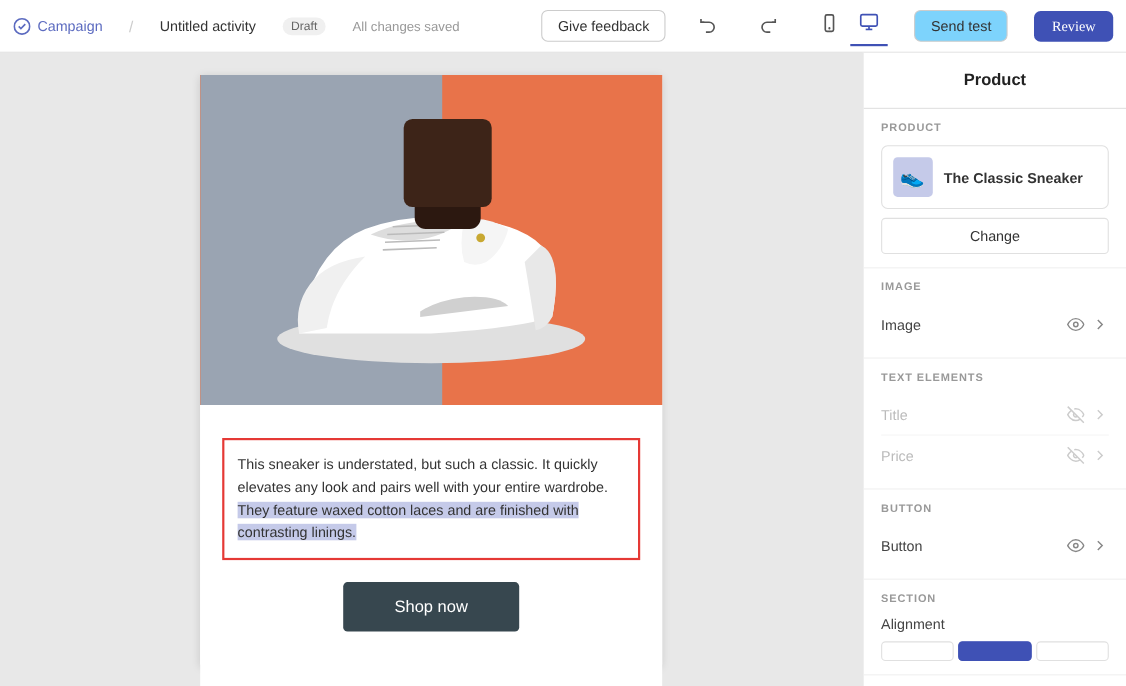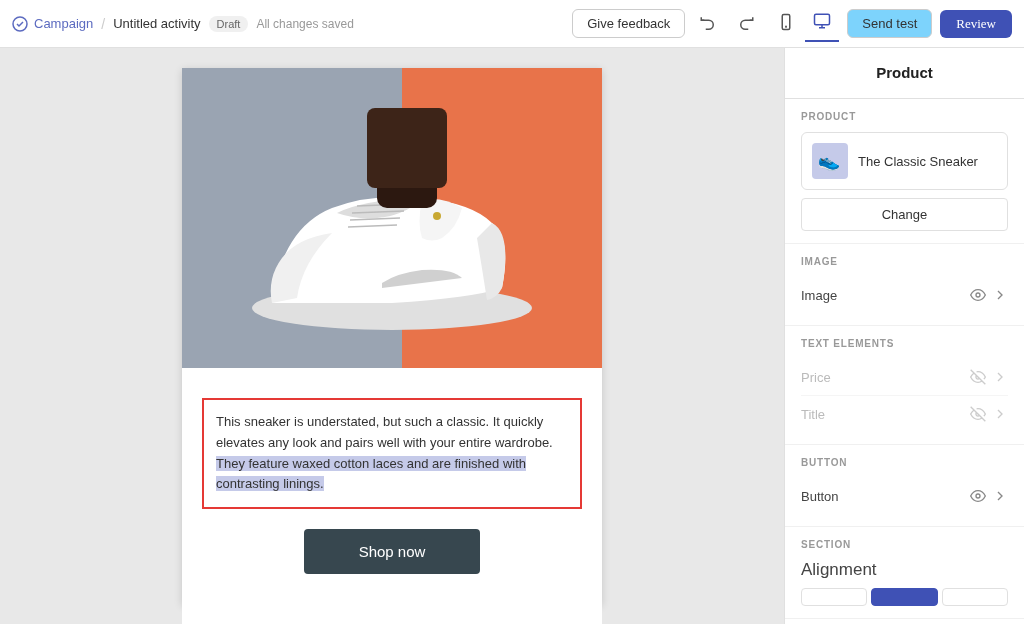--- a/index.html
+++ b/index.html
@@ -2,21 +2,21 @@
 <html><head>
   <meta charset="utf-8">
   <style>
     * { box-sizing: border-box; margin: 0; padding: 0; }
     body { font-family: -apple-system, BlinkMacSystemFont, 'Segoe UI', sans-serif; background: #f5f5f5; height: 624px; overflow: hidden; }
 
     
     .topbar {
       display: flex; align-items: center; height: 48px;
       background: #fff; border-bottom: 1px solid #e0e0e0;
-      padding: 0 12px; gap: 8px;
+      padding: 0 12px; gap: 24px;
     }
     .topbar-campaign {
       display: flex; align-items: center; gap: 6px;
       color: #5c6bc0; font-size: 13px; font-weight: 500; cursor: pointer;
     }
     .topbar-campaign svg { width: 16px; height: 16px; }
     .topbar-divider { color: #ccc; font-size: 14px; }
     .topbar-title { font-size: 13px; font-weight: 500; color: #333; }
     .topbar-badge {
       background: #f0f0f0; color: #666; font-size: 11px;
@@ -76,21 +76,21 @@
     }
     .email-description {
       font-size: 13px; color: #333; text-align: left; line-height: 1.6;
       border: 2px solid #e53935; padding: 12px; margin-bottom: 20px;
       position: relative;
     }
     .email-description .highlight {
       background: #c5cae9; display: inline;
     }
     .btn-shop-now {
-      display: block; width: 176px; margin: 0 auto 38px;
+      display: block; width: 160px; margin: 0 auto 38px;
       background: #37474f; color: #fff; text-align: center;
       padding: 14px 20px; border-radius: 4px; font-size: 15px;
       font-weight: 500; text-decoration: none; cursor: pointer;
     }
 
     .email-footer {
       background: #263238; padding: 20px; color: #ccc; font-size: 12px; line-height: 1.8;
     }
 
     
@@ -117,21 +117,21 @@
       border: 1px solid #e0e0e0; border-radius: 6px; overflow: hidden; margin-bottom: 8px;
     }
     .product-card-inner {
       display: flex; align-items: center; gap: 10px; padding: 10px;
     }
     .product-thumb {
       width: 36px; height: 36px; background: #c5cae9; border-radius: 4px;
       display: flex; align-items: center; justify-content: center;
       font-size: 18px;
     }
-    .product-name { font-size: 13px; color: #333; font-weight: 400; }
+    .product-name { font-size: 13px; color: #333; font-weight: 700; }
     .btn-change {
       width: 100%; padding: 8px; border: 1px solid #e0e0e0;
       background: #fff; border-radius: 4px; font-size: 13px;
       color: #333; cursor: pointer; text-align: center;
     }
 
     .panel-row {
       display: flex; align-items: center; justify-content: space-between;
       padding: 10px 0; border-bottom: 1px solid #f5f5f5;
     }
@@ -286,33 +286,33 @@
           <svg viewBox="0 0 24 24" fill="none" stroke="currentColor" stroke-width="2" style="cursor:pointer">
             <polyline points="9,18 15,12 9,6"></polyline>
           </svg>
         </div>
       </div>
     </div>
 
     <div class="panel-section">
       <div class="panel-section-label">TEXT ELEMENTS</div>
       <div class="panel-row panel-row-disabled">
-        <span class="panel-row-label">Price</span>
+        <span class="panel-row-label">Title</span>
         <div class="panel-row-icons">
           <svg viewBox="0 0 24 24" fill="none" stroke="currentColor" stroke-width="2" style="cursor:pointer">
             <path d="M17.94 17.94A10.07 10.07 0 0 1 12 20c-7 0-11-8-11-8a18.45 18.45 0 0 1 5.06-5.94M9.9 4.24A9.12 9.12 0 0 1 12 4c7 0 11 8 11 8a18.5 18.5 0 0 1-2.16 3.19m-6.72-1.07a3 3 0 1 1-4.24-4.24"></path>
             <line x1="1" y1="1" x2="23" y2="23"></line>
           </svg>
           <svg viewBox="0 0 24 24" fill="none" stroke="currentColor" stroke-width="2" style="cursor:pointer">
             <polyline points="9,18 15,12 9,6"></polyline>
           </svg>
         </div>
       </div>
       <div class="panel-row panel-row-disabled">
-        <span class="panel-row-label">Title</span>
+        <span class="panel-row-label">Price</span>
         <div class="panel-row-icons">
           <svg viewBox="0 0 24 24" fill="none" stroke="currentColor" stroke-width="2" style="cursor:pointer">
             <path d="M17.94 17.94A10.07 10.07 0 0 1 12 20c-7 0-11-8-11-8a18.45 18.45 0 0 1 5.06-5.94M9.9 4.24A9.12 9.12 0 0 1 12 4c7 0 11 8 11 8a18.5 18.5 0 0 1-2.16 3.19m-6.72-1.07a3 3 0 1 1-4.24-4.24"></path>
             <line x1="1" y1="1" x2="23" y2="23"></line>
           </svg>
           <svg viewBox="0 0 24 24" fill="none" stroke="currentColor" stroke-width="2" style="cursor:pointer">
             <polyline points="9,18 15,12 9,6"></polyline>
           </svg>
         </div>
       </div>
@@ -329,21 +329,21 @@
           </svg>
           <svg viewBox="0 0 24 24" fill="none" stroke="currentColor" stroke-width="2" style="cursor:pointer">
             <polyline points="9,18 15,12 9,6"></polyline>
           </svg>
         </div>
       </div>
     </div>
 
     <div class="panel-section">
       <div class="panel-section-label">SECTION</div>
-      <div class="panel-row-label" style="font-size:17px;color:#444;margin-bottom:0;">Alignment</div>
+      <div class="panel-row-label" style="font-size:13px;color:#444;margin-bottom:0;">Alignment</div>
       <div class="alignment-btns">
         <button class="align-btn">
           
         </button>
         <button class="align-btn active">
           
         </button>
         <button class="align-btn">
           
         </button>

